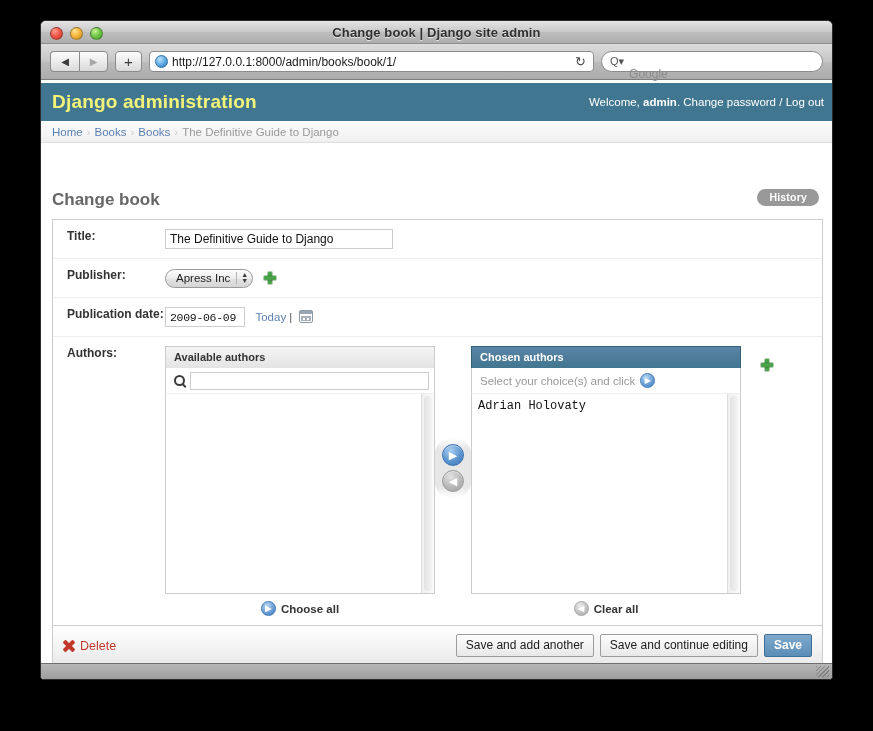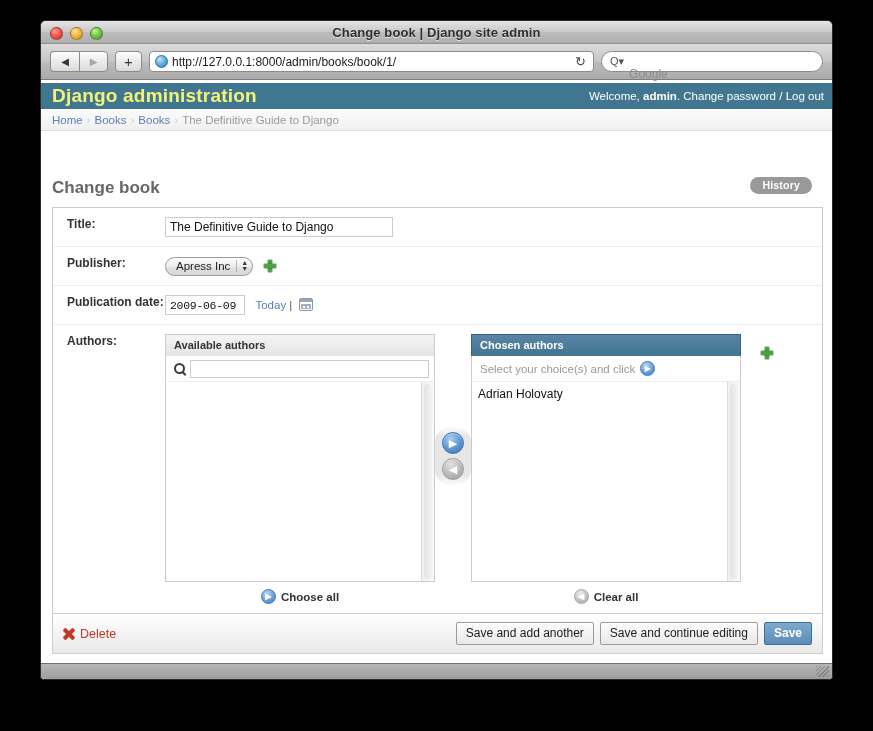--- a/index.html
+++ b/index.html
@@ -124,21 +124,21 @@
     position: absolute;
     left: 0; top: 62px;
     width: 793px;
     height: 582px;
     background: #fff;
     overflow: hidden;
   }
 
   
   #dj-header {
-    height: 26px;
+    height: 38px;
     background: #417690;
     display: flex; align-items: center;
     padding: 0 10px 0 11px;
     justify-content: space-between;
   }
   #branding {
     color: #f4f379;
     font-size: 19px;
     font-weight: bold;
     letter-spacing: .2px;
@@ -175,21 +175,21 @@
     height: 22px;
     margin-top: 34px;
   }
   h1#page-title {
     margin: 0;
     font-size: 17px;
     color: #666;
     font-weight: bold;
   }
   #object-tools {
-    position: absolute; right: 11px; top: -2px;
+    position: absolute; right: 4px; top: -2px;
   }
   .historylink {
     display: inline-block;
     background: #999;
     color: #fff;
     font-size: 10.5px;
     font-weight: bold;
     padding: 2px 12px 3px 12px;
     border-radius: 9px;
     text-decoration: none;
@@ -371,20 +371,21 @@
     position: absolute;
     left: 0; top: 0; right: 13px; bottom: 0;
     padding: 3px 0 0 0;
     margin: 0;
     list-style: none;
   }
   .filter-list li {
     font-size: 12px;
     color: #111;
     padding: 2px 6px;
+    font-family: Liberation Mono, monospace;
   }
   .fake-scrollbar {
     position: absolute;
     right: 0; top: 0; bottom: 0;
     width: 13px;
     background: linear-gradient(to right, #f0f0f0, #fafafa);
     border-left: 1px solid #ddd;
   }
   .fake-scrollbar .thumb {
     position: absolute;

